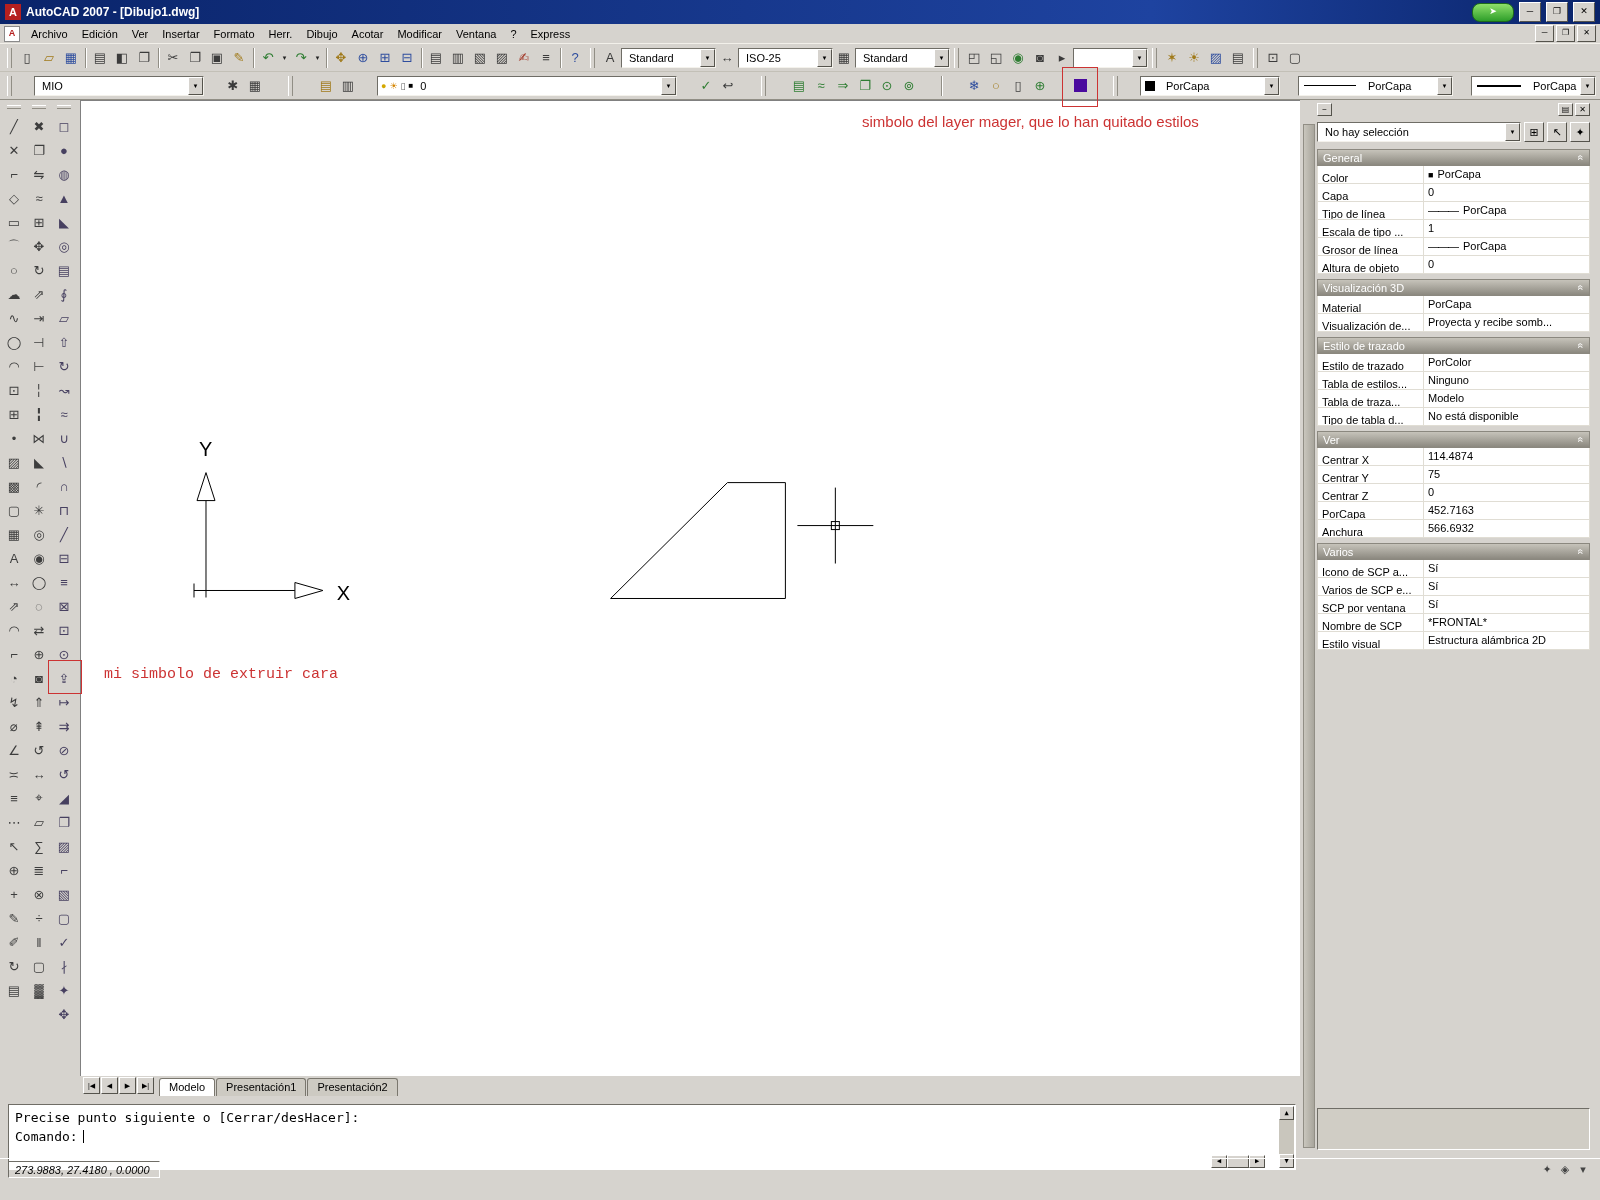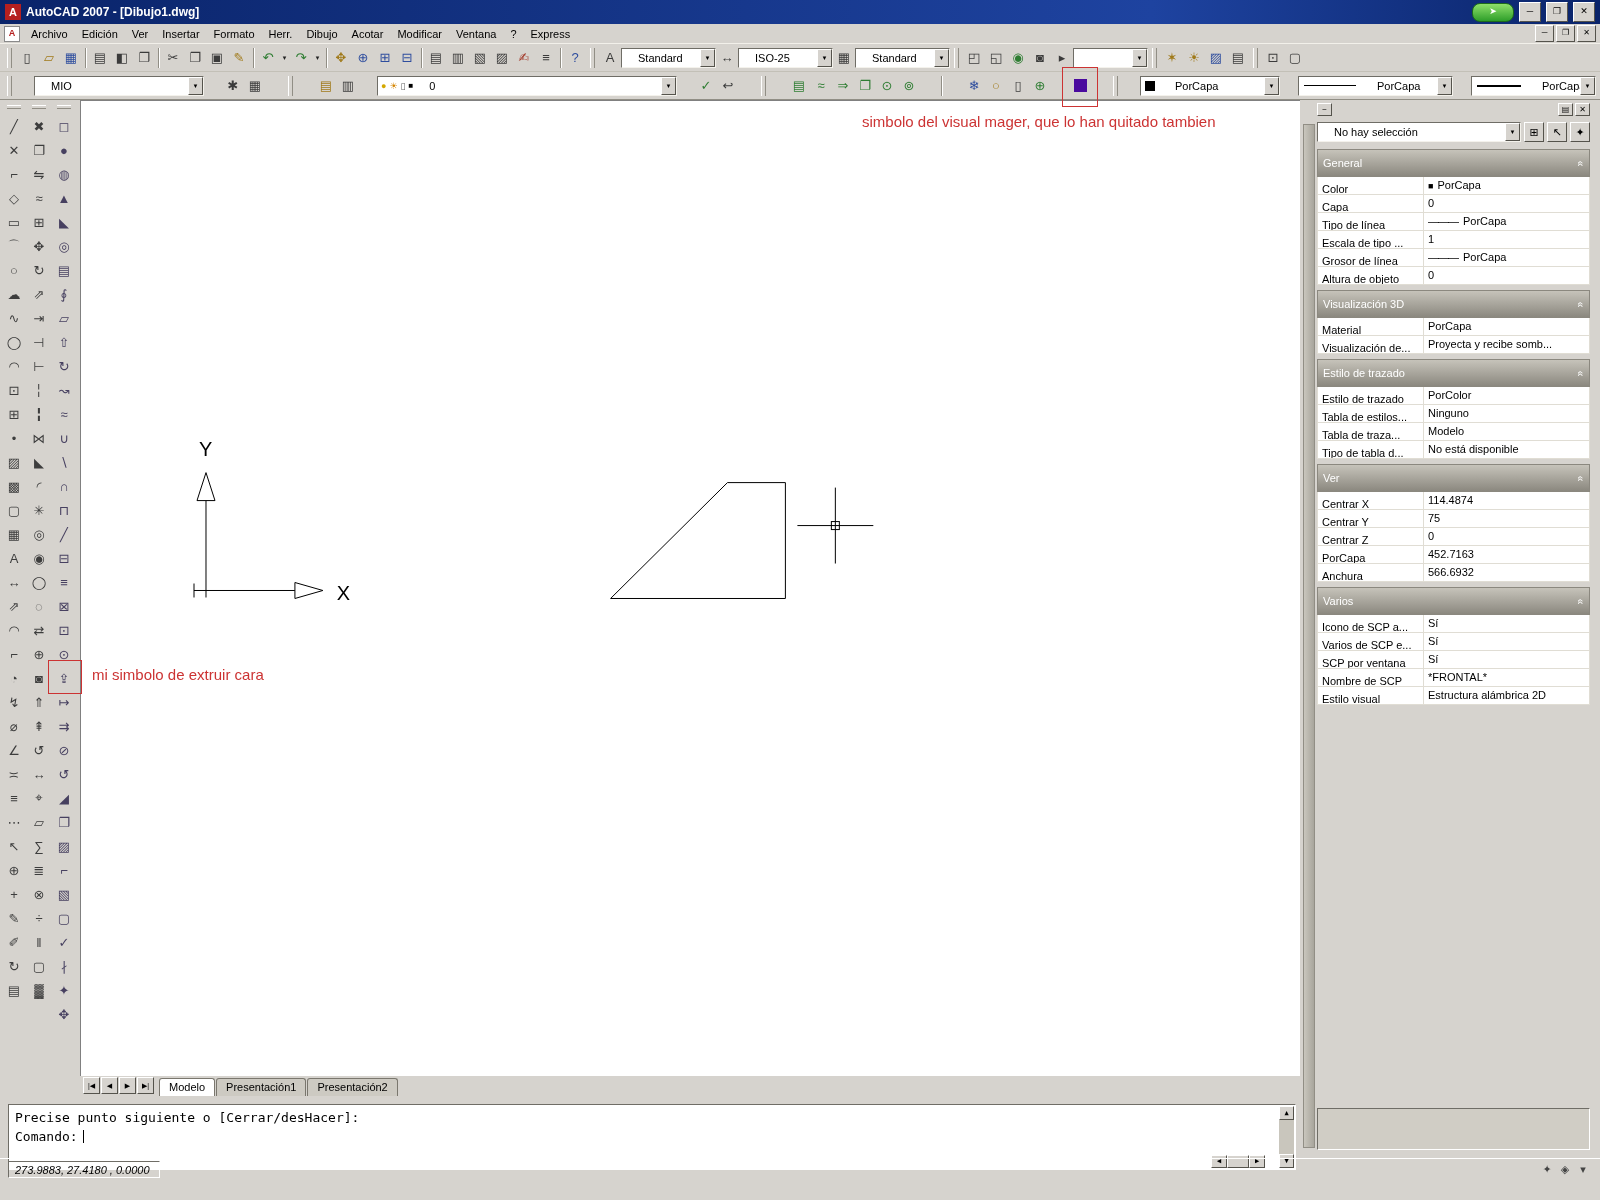--- a/index.html
+++ b/index.html
@@ -34,21 +34,21 @@
   .tb2{top:72px;height:28px;border-bottom:1px solid #918e85;z-index:5;gap:18px;}
   .t{width:22px;height:22px;display:flex;align-items:center;justify-content:center;font-size:13px;
      color:#3b3b3b;flex:none;}
   .t.dd{width:11px;font-size:7px;color:#222;}
   .s{width:1px;height:20px;background:#918e85;box-shadow:1px 0 0 #fff;margin:0 3px;flex:none;}
   .grip{width:3px;height:20px;border-left:1px solid #fff;border-right:1px solid #918e85;margin:0 4px;flex:none;}
   .cy{color:#a07a1a}.cb{color:#2e4d9e}.cg{color:#2e7d32}.cr{color:#a33a2a}
 
   .combo{height:20px;background:#fff;border:1px solid;border-color:#6f6d66 #f4f2ec #f4f2ec #6f6d66;
     display:flex;align-items:center;font-size:11px;flex:none;box-sizing:border-box;}
-  .cval{padding:0 16px;flex:1;white-space:nowrap;overflow:hidden;}
+  .cval{padding:0 7px;flex:1;white-space:nowrap;overflow:hidden;}
   .dd2{width:15px;height:18px;background:var(--chrome);border:1px solid;border-color:#fff #55534c #55534c #fff;
     font-size:6px;display:flex;align-items:center;justify-content:center;flex:none;box-sizing:border-box;}
   .combo.disabled{background:#e8e5de;color:#8a887f;}
   .w170{width:170px}.w300{width:300px}.w95{width:95px}.w140{width:140px}.w155{width:155px}
   .w125{width:125px}.w120{width:120px}.w75{width:75px}
   .lic{font-size:9px;margin-left:3px;flex:none;}
   .lic.on{color:#d4a800}.lic.sun{color:#d48400}.lic.lk{color:#666}.lic.sw{color:#000;font-size:8px;}
   .csw{width:10px;height:10px;background:#000;margin:0 4px;flex:none;}
   .cline{width:52px;height:1px;background:#000;margin:0 5px;flex:none;}
   .clinew{width:44px;height:2px;background:#000;margin:0 5px;flex:none;}
@@ -62,21 +62,21 @@
   .lgrip{width:14px;height:2px;border-top:1px solid #fff;border-bottom:1px solid #918e85;margin:3px 0 5px;}
   .lt{width:22px;height:24px;display:flex;align-items:center;justify-content:center;font-size:13px;color:#3d3d3d;flex:none;}
   .lcol-c .lt{color:#474060;}
 
   
   .canvas{position:absolute;left:80px;top:100px;width:1221px;height:976px;background:var(--canvas_bg);
     border-left:1px solid #808080;border-top:1px solid #808080;box-sizing:border-box;}
   svg.draw{position:absolute;left:0;top:0;width:100%;height:100%;}
   .anno1{position:absolute;left:781px;top:12px;color:var(--accent_red);font-size:15px;white-space:nowrap;}
   .redbox2{position:absolute;left:48px;top:660px;width:32px;height:32px;border:1px solid var(--accent_red);z-index:6;}
-  .anno2{position:absolute;left:92px;top:666px;color:var(--accent_red);font-size:15px;z-index:6;white-space:nowrap;}
+  .anno2{position:absolute;left:104px;top:666px;color:var(--accent_red);font-size:15px;z-index:6;white-space:nowrap;font-family:Liberation Mono, monospace;}
 
   
   .tabsrow{position:absolute;left:80px;top:1076px;width:1221px;height:20px;display:flex;align-items:flex-end;
     gap:1px;padding-left:3px;box-sizing:border-box;}
   .tnav{width:15px;height:15px;font-size:7px;display:flex;align-items:center;justify-content:center;
     background:var(--chrome);border:1px solid;border-color:#fff #55534c #55534c #fff;margin-bottom:2px;flex:none;white-space:nowrap;}
   .tab{padding:2px 9px;font-size:11px;background:#cdcac2;border:1px solid #7a776e;border-bottom:none;
     border-radius:3px 3px 0 0;height:13px;line-height:13px;flex:none;}
   .tab.active{background:#fff;}
 
@@ -107,21 +107,21 @@
   .pgrip{position:absolute;left:3px;top:24px;bottom:10px;width:10px;
     background:linear-gradient(90deg,#c9c6bd,#a8a59c);border:1px solid #918e85;}
   .palette{position:absolute;left:17px;top:2px;right:10px;bottom:6px;display:flex;flex-direction:column;}
   .pchrome{height:15px;display:flex;align-items:center;gap:2px;}
   .pcbtn{width:15px;height:13px;font-size:8px;text-align:center;line-height:11px;background:var(--chrome);
     border:1px solid;border-color:#fff #55534c #55534c #fff;flex:none;box-sizing:border-box;}
   .pselrow{height:24px;display:flex;align-items:center;gap:3px;margin-top:3px;}
   .pcombo{flex:1;}
   .pibtn{width:20px;height:20px;font-size:11px;display:flex;align-items:center;justify-content:center;
     background:var(--chrome);border:1px solid;border-color:#fff #55534c #55534c #fff;flex:none;box-sizing:border-box;}
-  .psec-h{height:28px;background:linear-gradient(var(--header1),var(--header2));color:#fff;display:flex;
+  .psec-h{height:17px;background:linear-gradient(var(--header1),var(--header2));color:#fff;display:flex;
     align-items:center;padding:0 5px;font-size:11px;border:1px solid #8b887f;margin-top:5px;box-sizing:border-box;}
   .chev{margin-left:auto;transform:rotate(90deg);font-size:10px;}
   .prow{display:flex;height:17px;line-height:16px;background:#fff;border:solid #e0ddd4;
     border-width:0 1px 1px 1px;font-size:11px;}
   .plab{width:97px;padding:4px 4px;border-right:1px solid #e0ddd4;overflow:hidden;white-space:nowrap;flex:none;}
   .pval{flex:1;padding:0 4px;overflow:hidden;white-space:nowrap;}
   .pval[data-swatch="color"]::before{content:"■";font-size:9px;margin-right:4px;}
   .pval[data-swatch="line"]::before{content:"———";letter-spacing:-1px;margin-right:5px;}
   .pflex{flex:1;}
   .pdesc{height:40px;border:1px solid;border-color:#6f6d66 #fff #fff #6f6d66;background:#d0cdc5;margin-bottom:2px;}
@@ -798,21 +798,21 @@
         <polygon points="242,490 214,482 214,498" fill="#fff"></polygon>
         <line x1="113" y1="483" x2="113" y2="497"></line>
         <polygon points="530,498 705,498 705,382 647,382"></polygon>
         <line x1="717" y1="425" x2="793" y2="425"></line>
         <line x1="755" y1="387" x2="755" y2="463"></line>
         <rect x="751" y="421" width="8" height="8"></rect>
       </g>
       <text x="118" y="355" font-size="20" fill="#000">Y</text>
       <text x="256" y="500" font-size="20" fill="#000">X</text>
     </svg>
-    <div class="anno1">simbolo del visual mager, que lo han quitado tambien</div>
+    <div class="anno1">simbolo del layer mager, que lo han quitado estilos</div>
   </div>
 
   <div class="redbox2"></div>
   <div class="anno2">mi simbolo de extruir cara</div>
 
   <div class="tabsrow">
     <div style="display:flex;align-items:flex-end;gap:1px">
       <div class="tnav">
           <span>|◀</span>
         </div>

